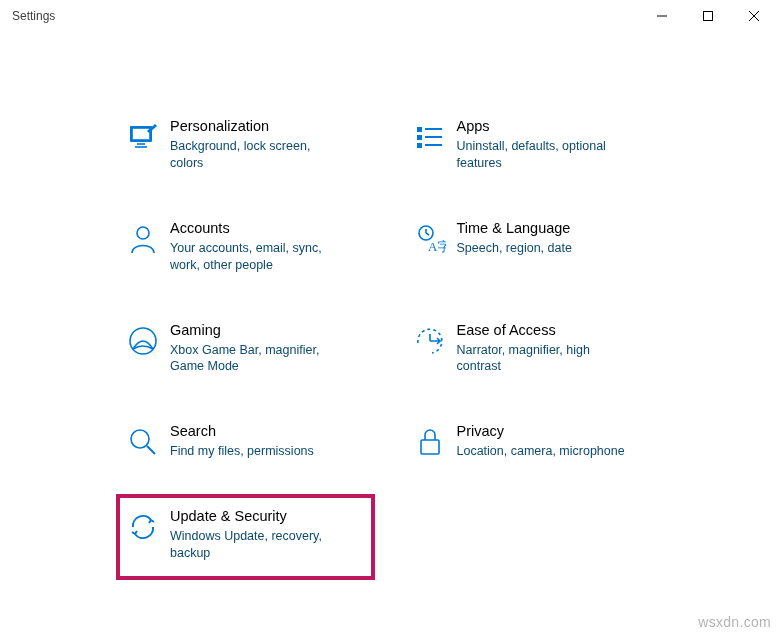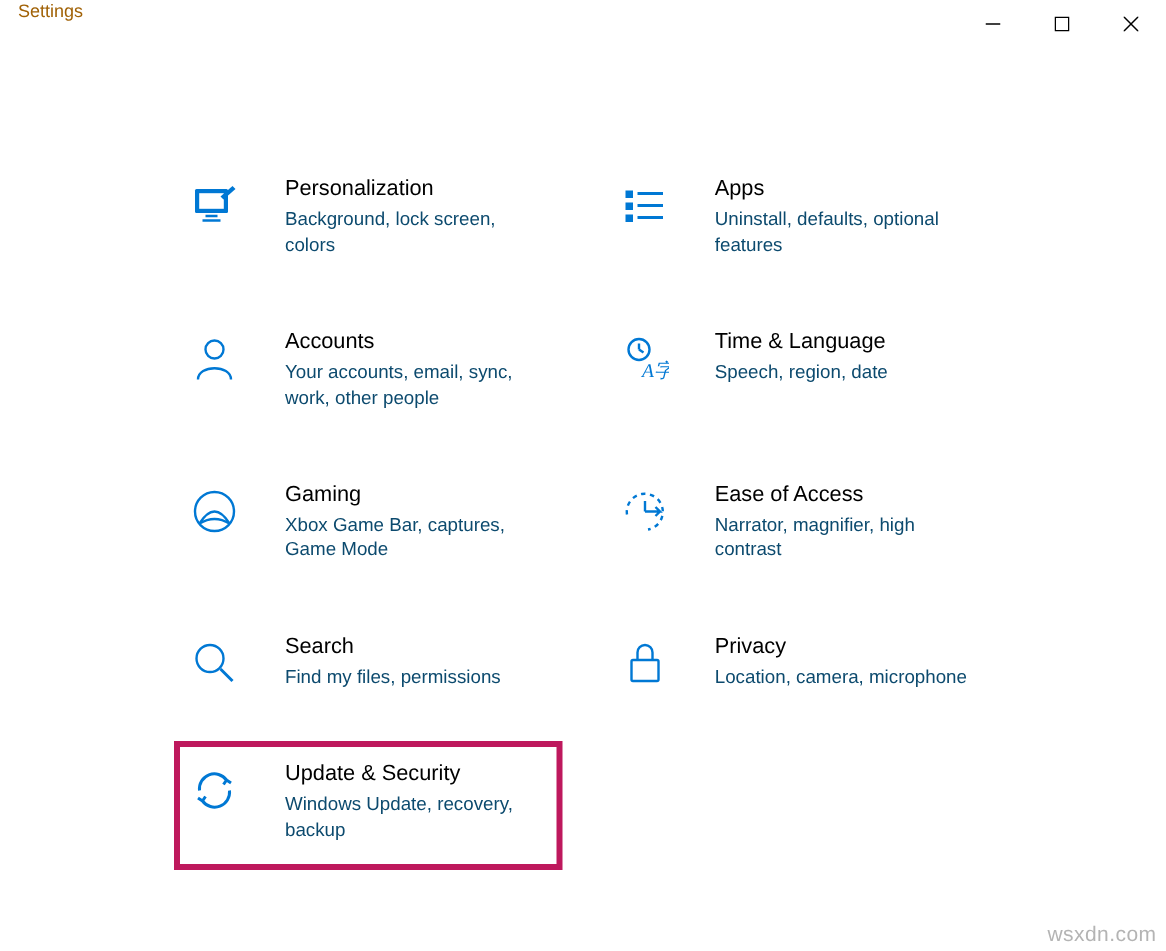--- a/index.html
+++ b/index.html
@@ -7,24 +7,24 @@
       font-family: "Segoe UI", -apple-system, sans-serif;
       width: 777px;
       height: 634px;
       background: #fff;
       overflow: hidden;
       position: relative;
     }
     .titlebar {
       height: 32px;
       display: flex;
-      align-items: flex-start;
+      align-items: center;
       padding-left: 12px;
       font-size: 12px;
-      color: #a16207;
+      color: #404040;
     }
     .titlebar-title { flex: 1; }
     .window-controls { display: flex; }
     .win-btn {
       width: 46px;
       height: 32px;
       display: flex;
       align-items: center;
       justify-content: center;
       cursor: default;
@@ -46,26 +46,25 @@
     }
     .category.highlight {
       border: 4px solid #be185d;
       padding: 10px 6px 14px 6px;
       margin: -8px -4px;
     }
     .cat-icon {
       width: 34px;
       height: 34px;
       flex-shrink: 0;
-      margin-right: 30px;
+      margin-right: 10px;
       margin-top: 2px;
       display: flex;
       align-items: center;
       justify-content: center;
-      font-style: italic;
     }
     .cat-icon svg { width: 32px; height: 32px; }
     .cat-text { flex: 1; max-width: 170px; }
     .cat-title {
       font-size: 14.5px;
       color: #000;
       margin-bottom: 4px;
       font-weight: 400;
     }
     .cat-desc {
@@ -174,21 +173,21 @@
   <div class="category">
     <div class="cat-icon">
       <svg viewBox="0 0 32 32" class="iconblue">
           <circle cx="16" cy="16" r="13"></circle>
           <path d="M6 24 Q16 8 26 24"></path>
           <path d="M6 24 Q16 18 26 24"></path>
         </svg>
     </div>
     <div class="cat-text">
       <div class="cat-title">Gaming</div>
-      <div class="cat-desc">Xbox Game Bar, captures, Game Mode</div>
+      <div class="cat-desc">Xbox Game Bar, magnifier, Game Mode</div>
     </div>
   </div>
 
   <div class="category">
     <div class="cat-icon">
       <svg viewBox="0 0 32 32" class="iconblue">
           <path d="M4 18 A12 12 0 1 1 18 28" stroke-dasharray="3 3"></path>
           <line x1="16" y1="16" x2="16" y2="9"></line>
           <path d="M16 16 L26 16 L23 13 M26 16 L23 19"></path>
         </svg>

